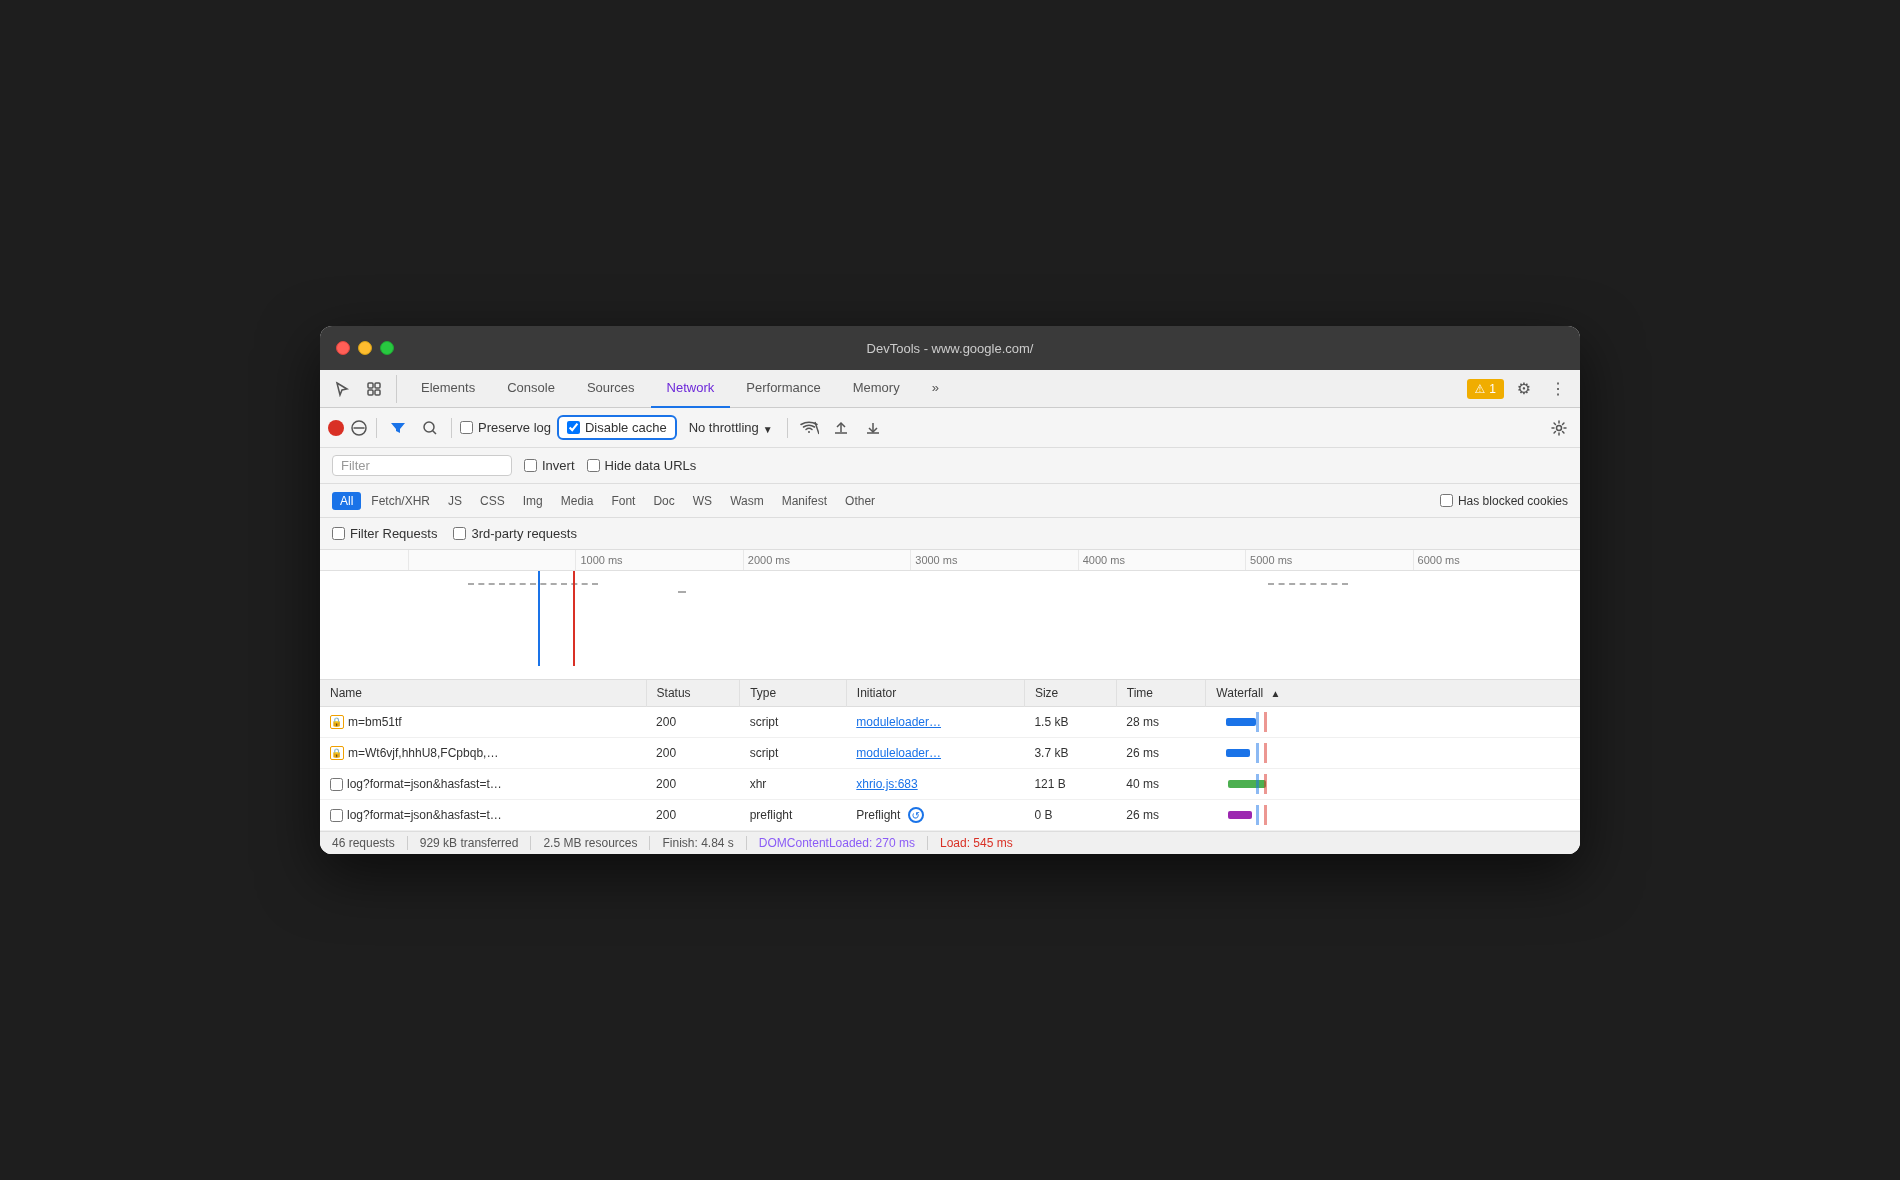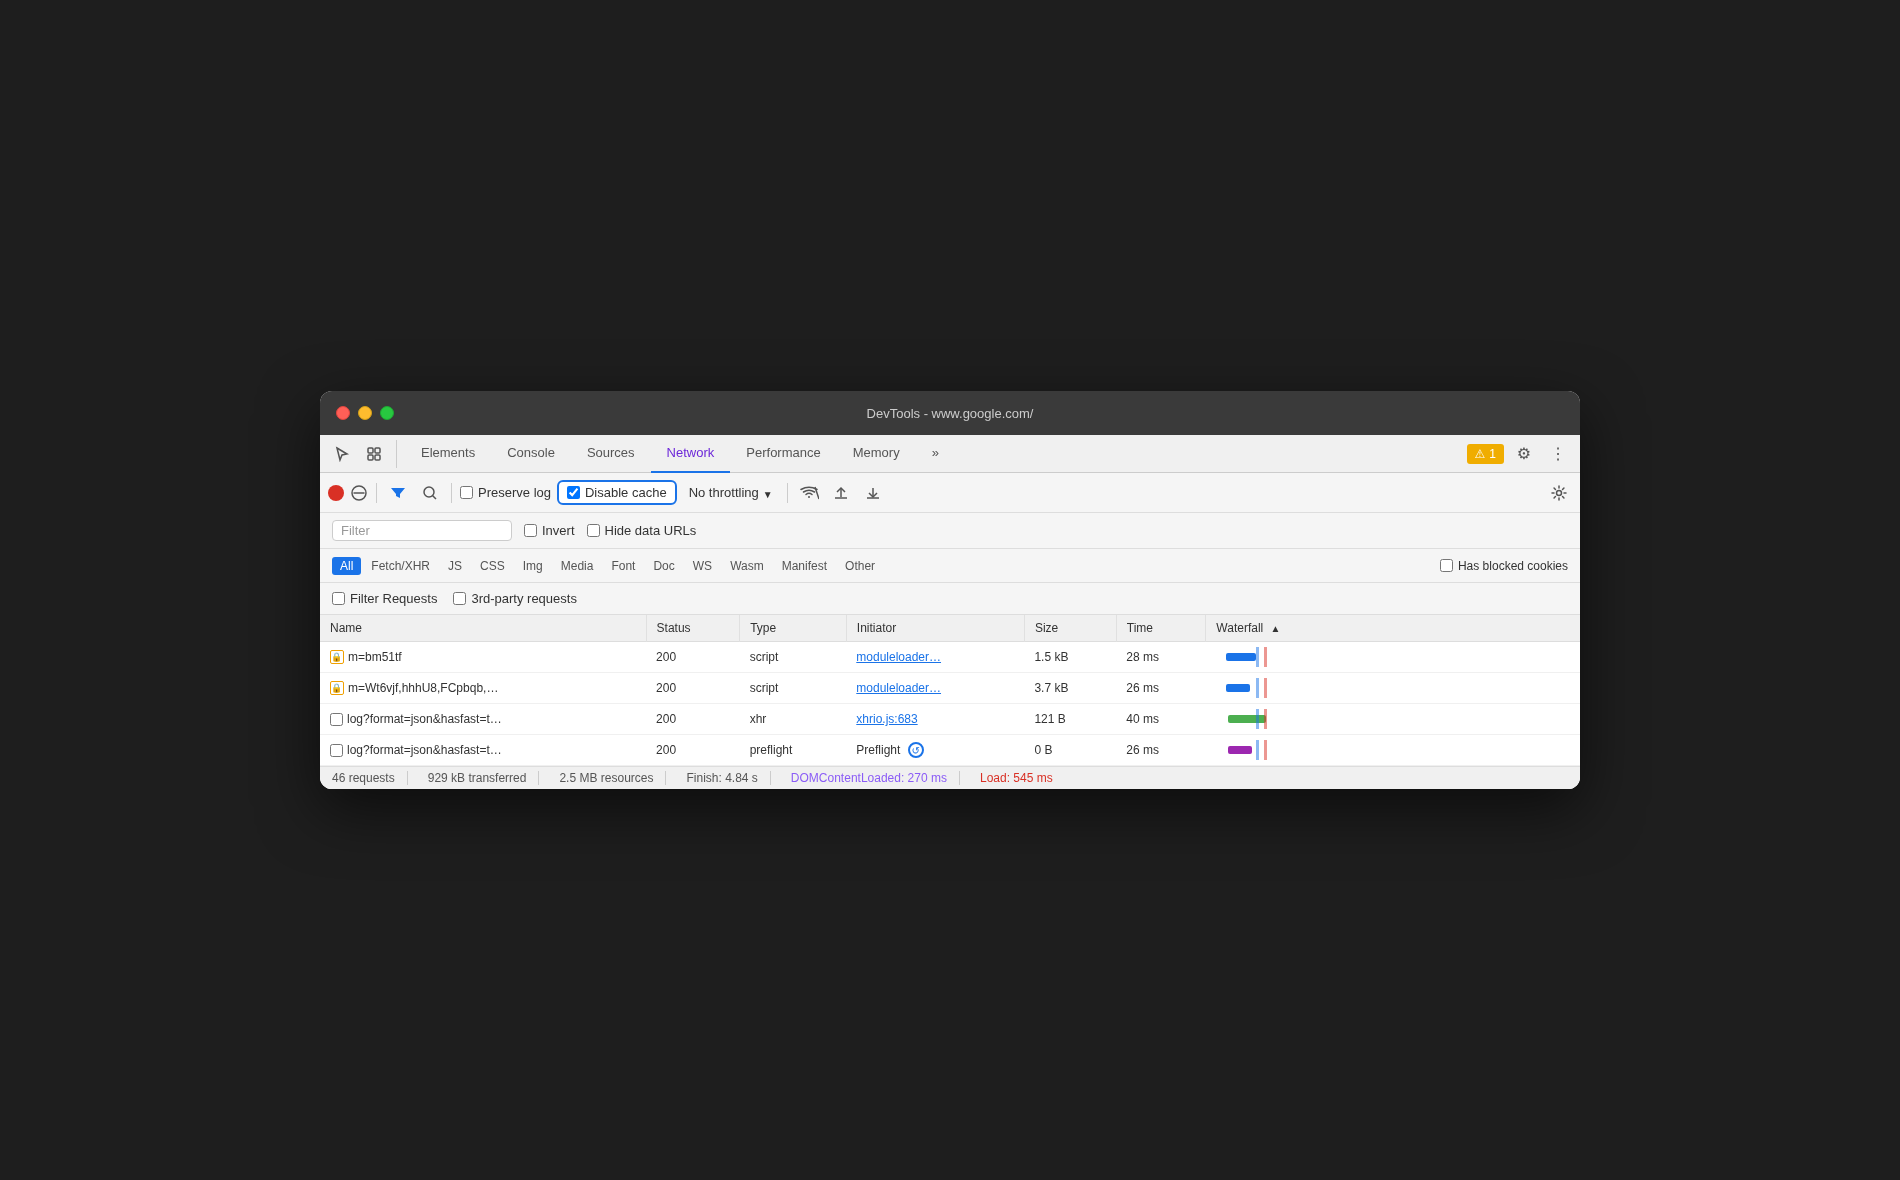--- a/index.html
+++ b/index.html
@@ -364,21 +364,21 @@
     }
     
     .status-bar {
       background: #f0f0f0;
       border-top: 1px solid #ddd;
       display: flex;
       align-items: center;
       padding: 4px 12px;
       font-size: 12px;
       color: #555;
-      gap: 8px;
+      gap: 0;
     }
     .status-bar span {
       padding: 0 12px;
       border-right: 1px solid #ccc;
     }
     .status-bar span:first-child { padding-left: 0; }
     .status-bar span:last-child { border-right: none; }
     .dom-loaded { color: #8b5cf6; font-weight: 500; }
     .load-time { color: #d93025; font-weight: 500; }
     .sort-arrow {
@@ -573,20 +573,45 @@
       <label class="checkbox-label">
         <input type="checkbox" style="">
         <span>Filter Requests</span>
       </label>
       <label class="checkbox-label">
         <input type="checkbox" style="">
         <span>3rd-party requests</span>
       </label>
     </div>
 
+    <div class="timeline-area">
+
+      <div class="timeline-ruler">
+        <div class="ruler-mark"></div>
+        <div class="ruler-mark">1000 ms</div>
+        <div class="ruler-mark">2000 ms</div>
+        <div class="ruler-mark">3000 ms</div>
+        <div class="ruler-mark">4000 ms</div>
+        <div class="ruler-mark">5000 ms</div>
+        <div class="ruler-mark">6000 ms</div>
+      </div>
+
+      <div class="timeline-canvas" style="position:relative; height:95px;">
+
+        <div style="position:absolute; top:12px; left:60px; width:130px; border-top:2px dashed #aaa;"></div>
+
+        <div style="position:absolute; top:0; left:130px; width:2px; height:100%; background:#1a73e8;"></div>
+
+        <div style="position:absolute; top:0; left:165px; width:2px; height:100%; background:#d93025;"></div>
+
+        <div style="position:absolute; top:12px; left:860px; width:80px; border-top:2px dashed #aaa;"></div>
+
+        <div style="position:absolute; top:20px; left:270px; width:8px; border-top:2px dashed #aaa;"></div>
+      </div>
+    </div>
 
     <div style="overflow:auto; max-height:300px;">
       <table class="network-table">
         <thead>
           <tr>
             <th>
               <span>Name</span>
             </th>
             <th>
               <span>Status</span>

